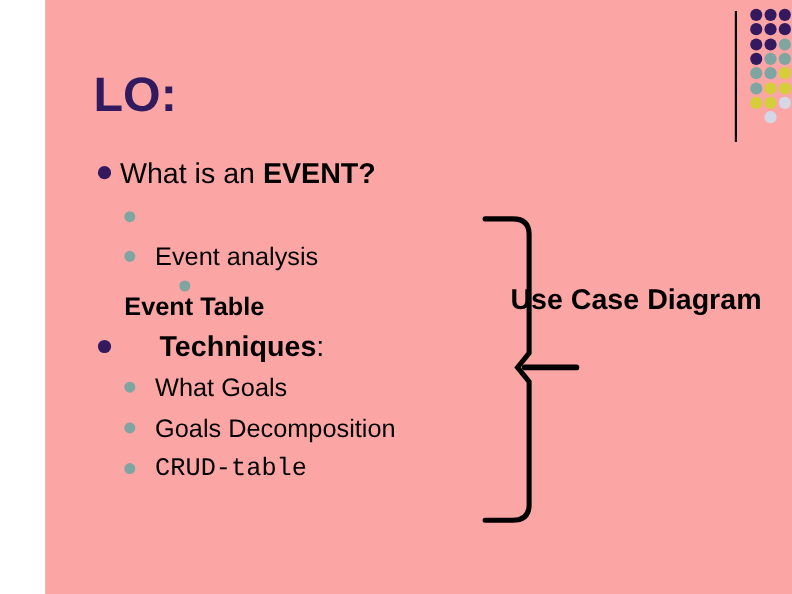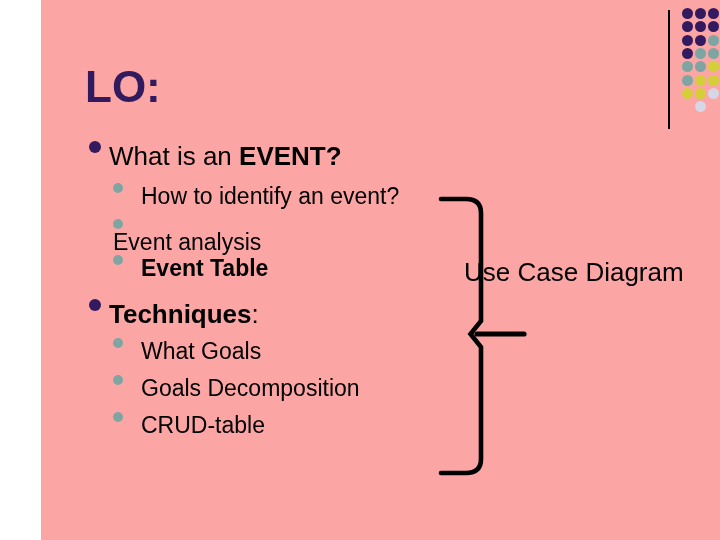--- a/index.html
+++ b/index.html
@@ -19,51 +19,52 @@
     top: 65px;
     font-size: 44px;
     font-weight: bold;
     line-height: 44px;
     color: var(--title, #311b5e);
     letter-spacing: 0px;
   }
   .row {
     position: absolute;
     display: flex;
+    align-items: center;
     white-space: pre;
   }
   .row.l1 { left: 48px; height: 32px; font-size: 26px; }
   .row.l2 { left: 72px; height: 28px; font-size: 23px; }
   .row-0 { top: 141px; }
   .row-1 { top: 183px; }
-  .row-2 { top: 219px; flex-direction: column; }
-  .row-3 { top: 255px; }
-  .row-4 { top: 299px; }
+  .row-2 { top: 219px; }
+  .row-3 { top: 255px; flex-direction: column; }
+  .row-4 { top: 299px; gap: 36px; }
   .row-5 { top: 338px; }
   .row-6 { top: 375px; }
-  .row-7 { top: 412px; }
+  .row-7 { top: 412px; font-family: Liberation Mono, monospace; }
   .b1 {
     width: 12px; height: 12px; border-radius: 50%;
     background: var(--bullet_l1, #33195e);
     margin-right: 8px; flex: 0 0 auto;
   }
   .b2 {
     width: 10px; height: 10px; border-radius: 50%;
     background: var(--bullet_l2, #7fa5a3);
     margin-right: 18px; flex: 0 0 auto;
   }
   .seg-strong { font-weight: bold; }
   .annotation-label {
     position: absolute;
     left: 423px;
     top: 256px;
     height: 32px;
     line-height: 32px;
     font-size: 26px;
-    font-weight: normal;
+    font-weight: bold;
     white-space: pre;
   }
   .brace-svg { position: absolute; left: 393px; top: 190px; }
   .v-rule {
     position: absolute;
     left: 627px; top: 10px;
     width: 2px; height: 119px;
     background: #000;
   }
   .dot-grid {
@@ -91,21 +92,20 @@
 
   <div class="title">LO:</div>
 
   <div>
     <div class="row l1 row-0">
       <span class="b1"></span>
       <span><span>What is an </span><span class="seg-strong">EVENT?</span><span></span></span>
     </div>
     <div class="row l2 row-1">
       <span class="b2"></span>
-      <span><span>How to identify an event?</span><span class="seg-strong"></span><span></span></span>
     </div>
     <div class="row l2 row-2">
       <span class="b2"></span>
       <span><span>Event analysis</span><span class="seg-strong"></span><span></span></span>
     </div>
     <div class="row l2 row-3">
       <span class="b2"></span>
       <span><span></span><span class="seg-strong">Event Table</span><span></span></span>
     </div>
     <div class="row l1 row-4">

